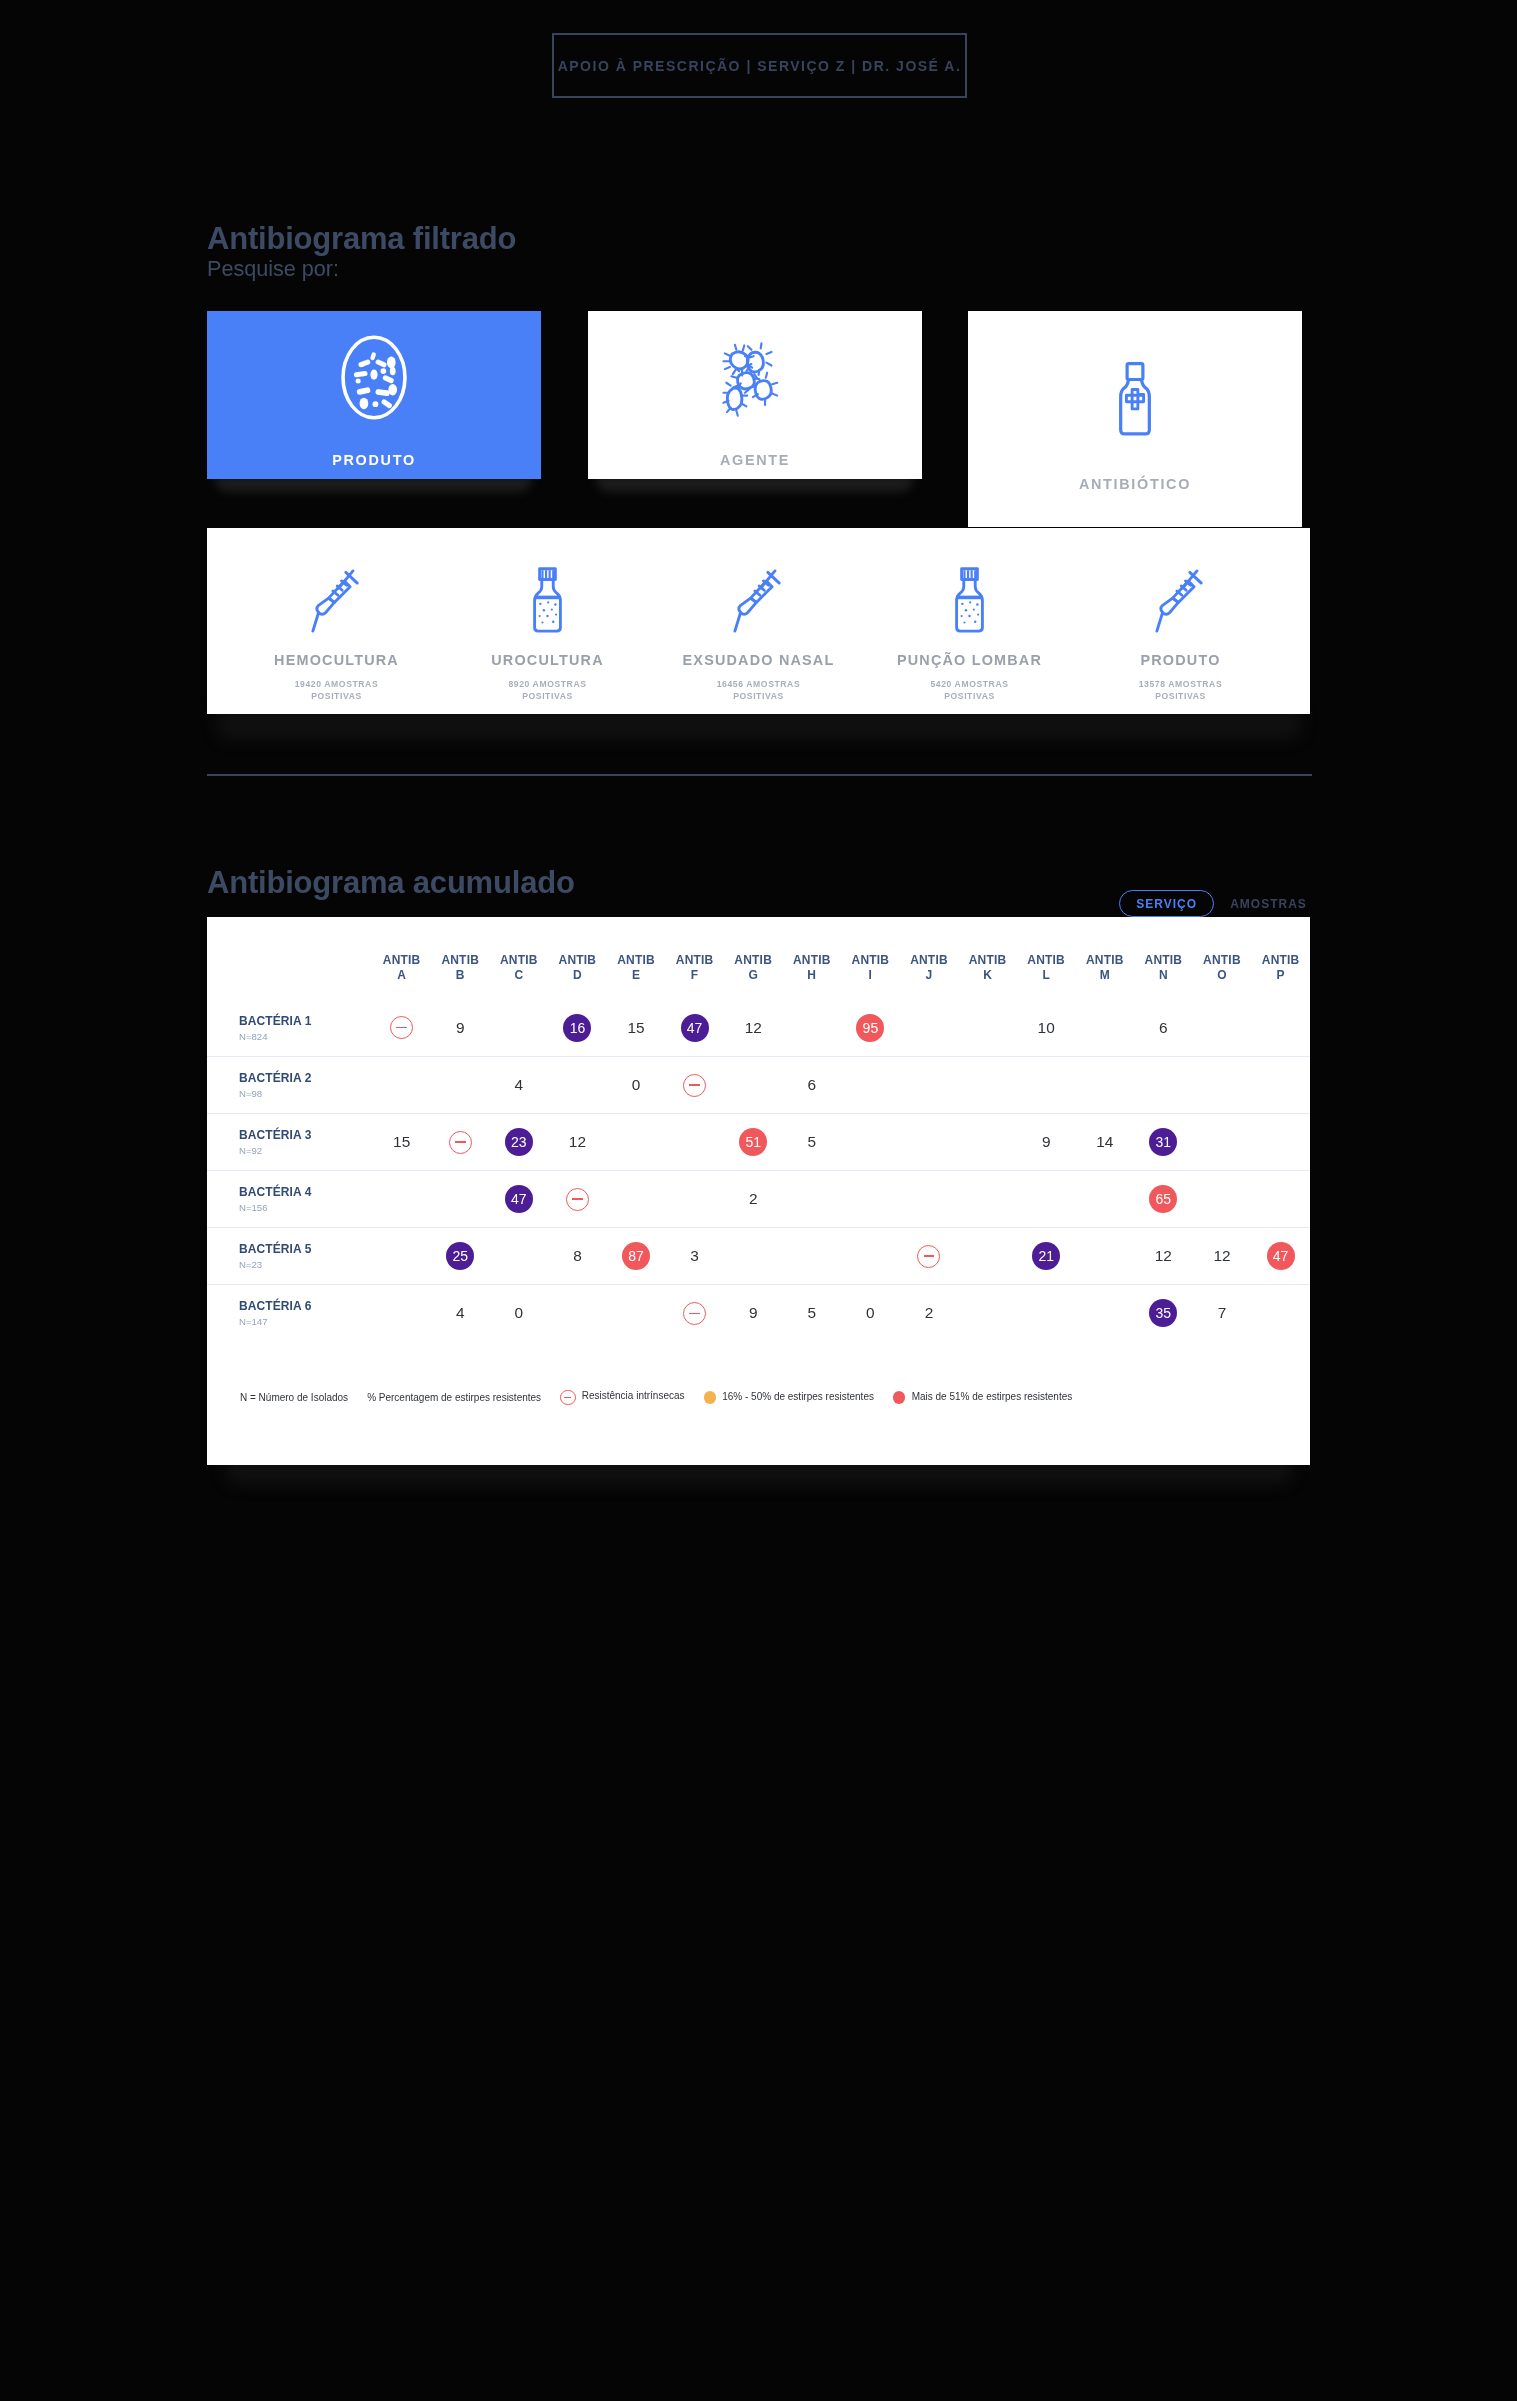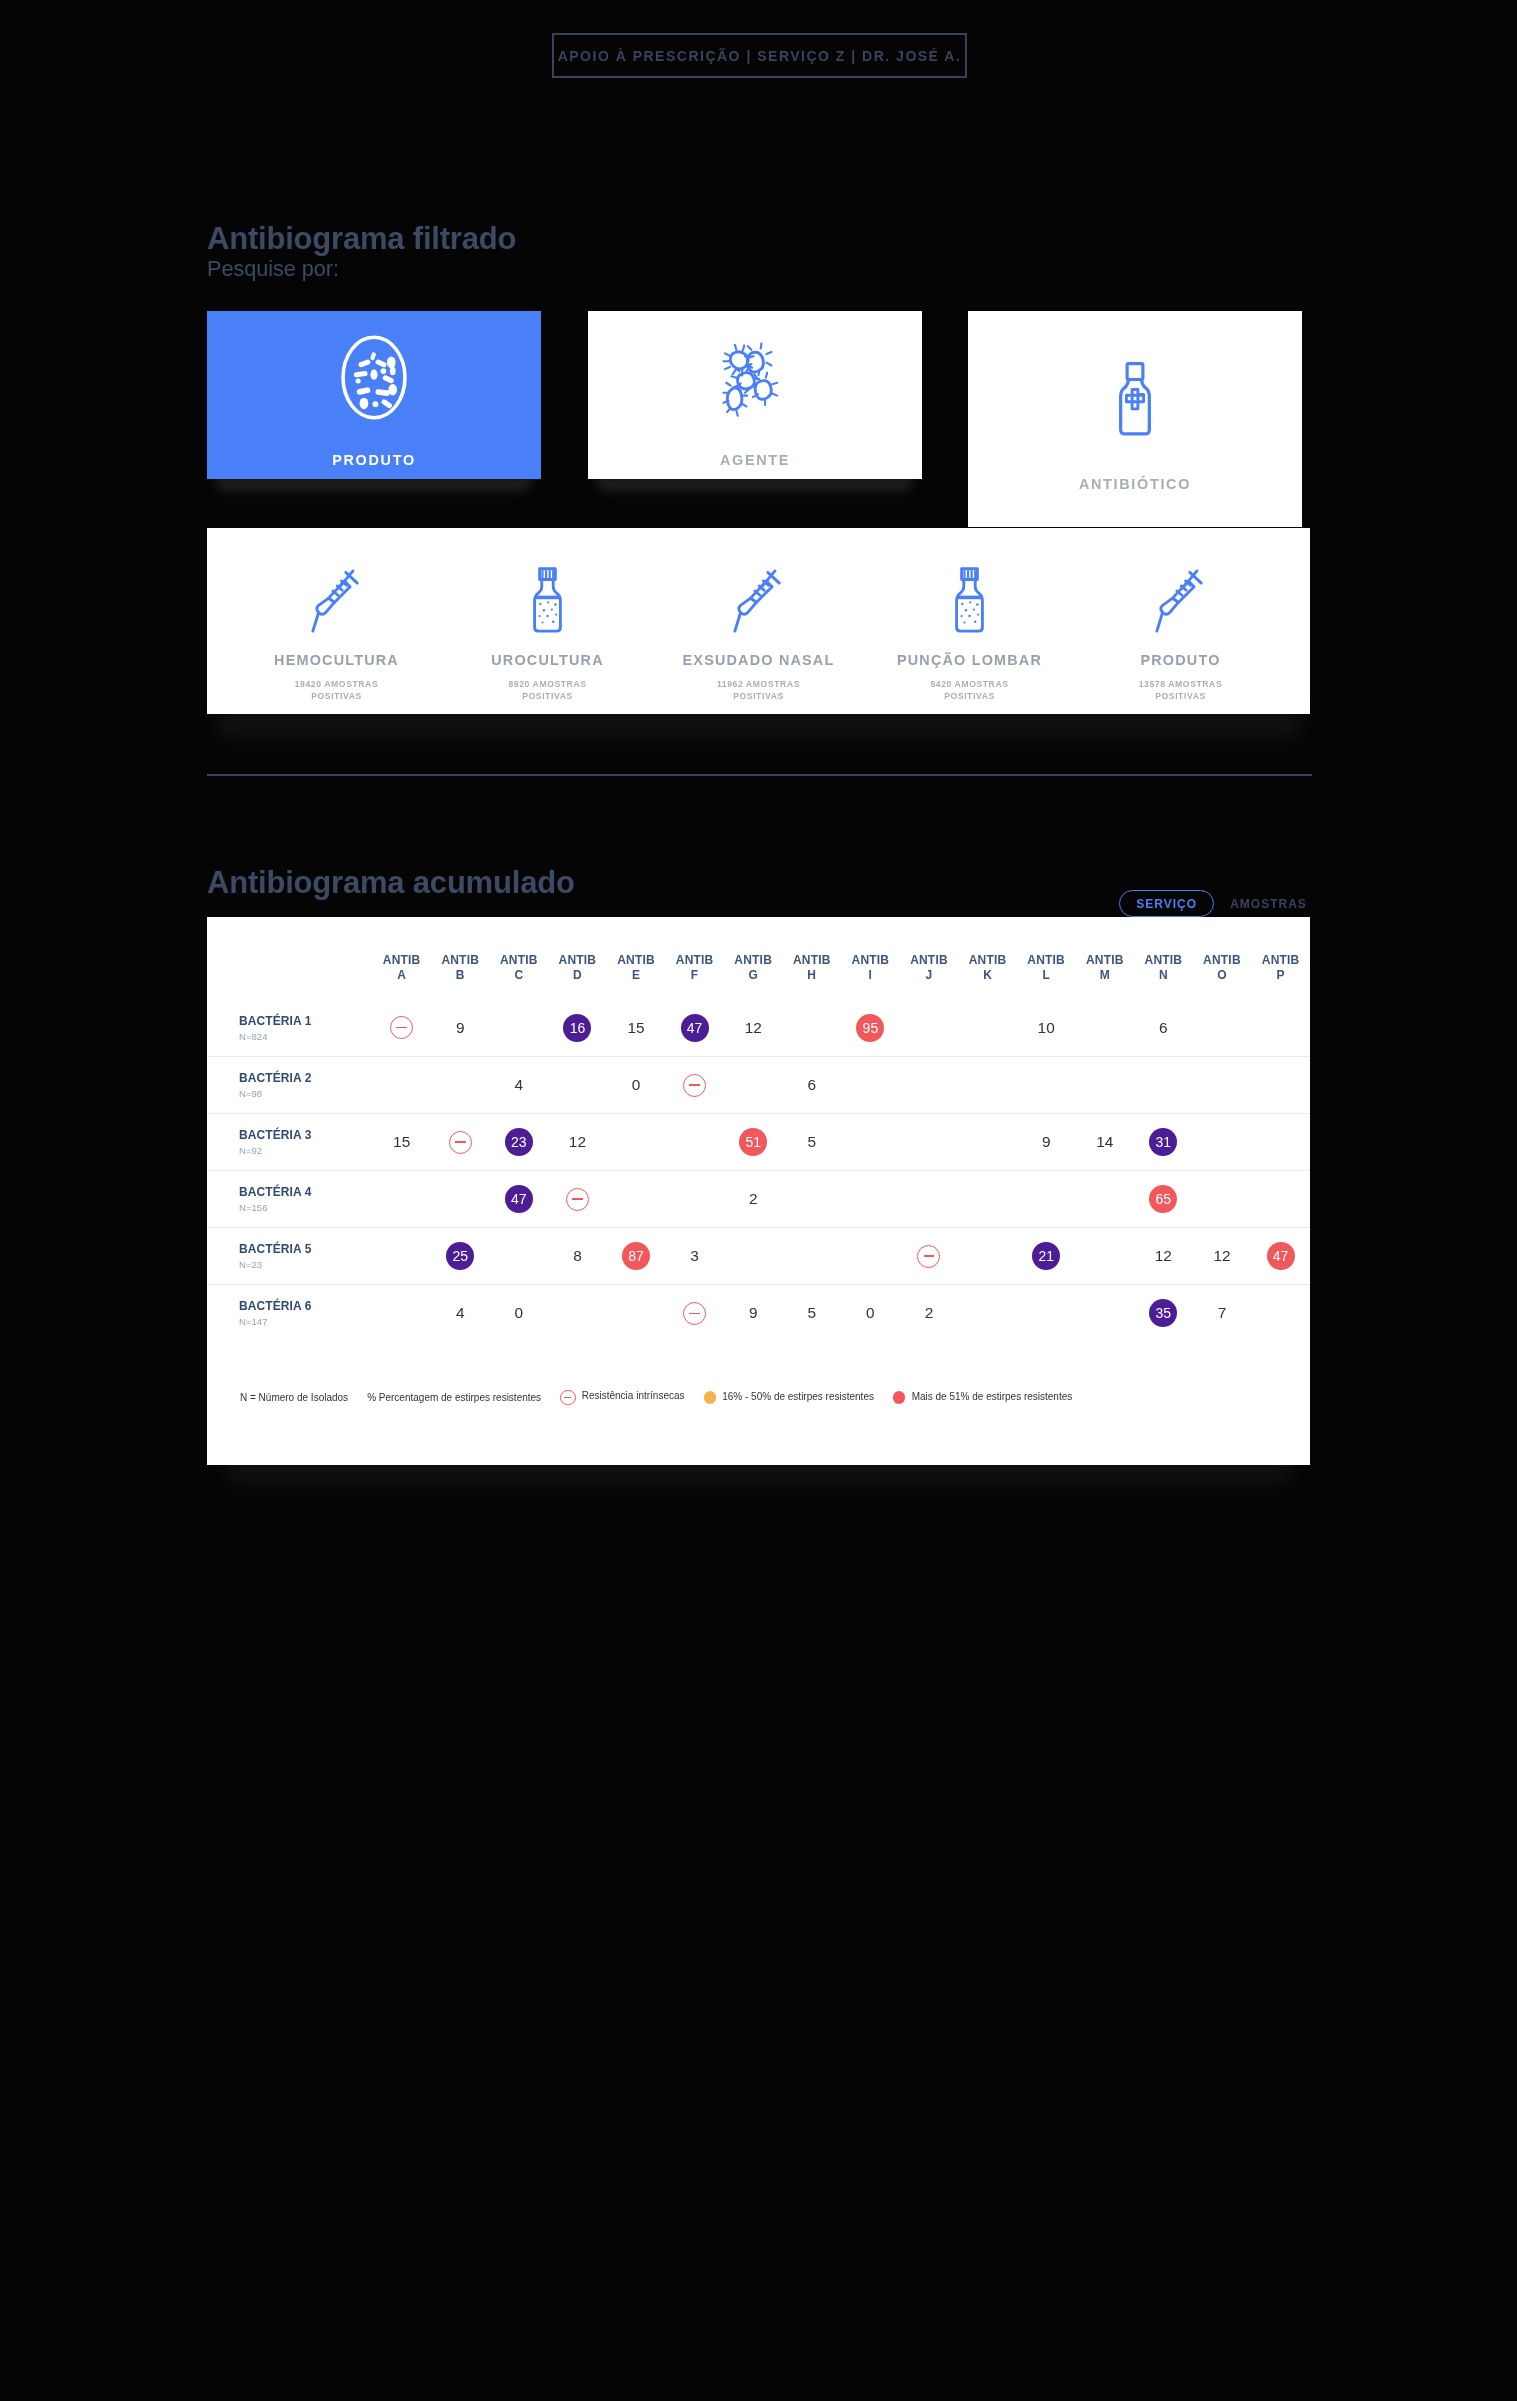--- a/index.html
+++ b/index.html
@@ -7,21 +7,21 @@
     width: 1518px; height: 2704px;
     background: #050505;
     font-family: "Liberation Sans", sans-serif;
     overflow: hidden;
   }
   .page { position: relative; width: 1518px; height: 2704px; }
 
   
   .topbar {
     position: absolute; left: 552px; top: 33px;
-    width: 415px; height: 45px;
+    width: 415px; height: 65px;
     border: 2.4px solid #39435c;
     display: flex; align-items: center; justify-content: center;
   }
   .topbar-text {
     color: #39435c;
     font-size: 14px;
     font-weight: bold;
     letter-spacing: 1.5px;
     white-space: nowrap;
   }
@@ -325,21 +325,21 @@
             <path d="M26 46 L34 52 L22 66 q-5 5 -10 0 q-5 -5 0 -10 Z"></path>
             <path d="M12 66 L4 92"></path>
             <path d="M44 22 L51 28"></path>
               <path d="M38 29 L45 35"></path>
               <path d="M32 36 L39 42"></path>
           </g>
         </svg>
       </div>
       <div class="strip-name">EXSUDADO NASAL</div>
       <div class="strip-count">
-        <span>11962 AMOSTRAS</span><br><span>POSITIVAS</span>
+        <span>16456 AMOSTRAS</span><br><span>POSITIVAS</span>
       </div>
     </div>
 
     <div class="strip-item">
       <div class="strip-icon">
         <svg width="43" height="72" viewBox="0 0 60 100">
           <g fill="none" stroke="#4a80f7" stroke-width="4" stroke-linejoin="round">
             <rect x="19" y="5" width="22" height="15"></rect>
             <path d="M23 7 v13 M28 7 v13 M33 7 v13 M38 7 v13" stroke-width="3"></path>
             <path d="M22 20 v10 q0 5 -5 9 q-5 4 -5 10 v38 q0 5 5 5 h26 q5 0 5 -5 v-38 q0 -6 -5 -10 q-5 -4 -5 -9 v-10"></path>

